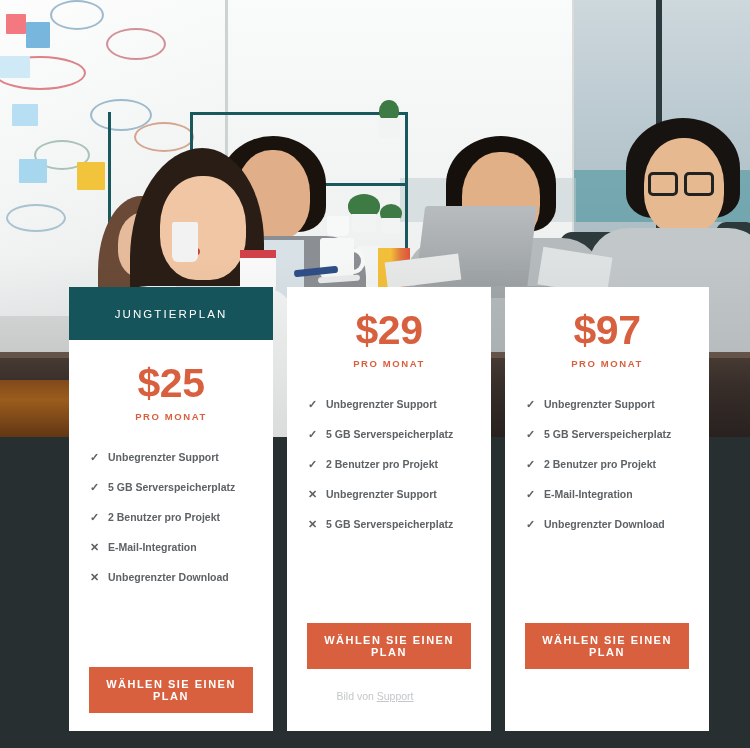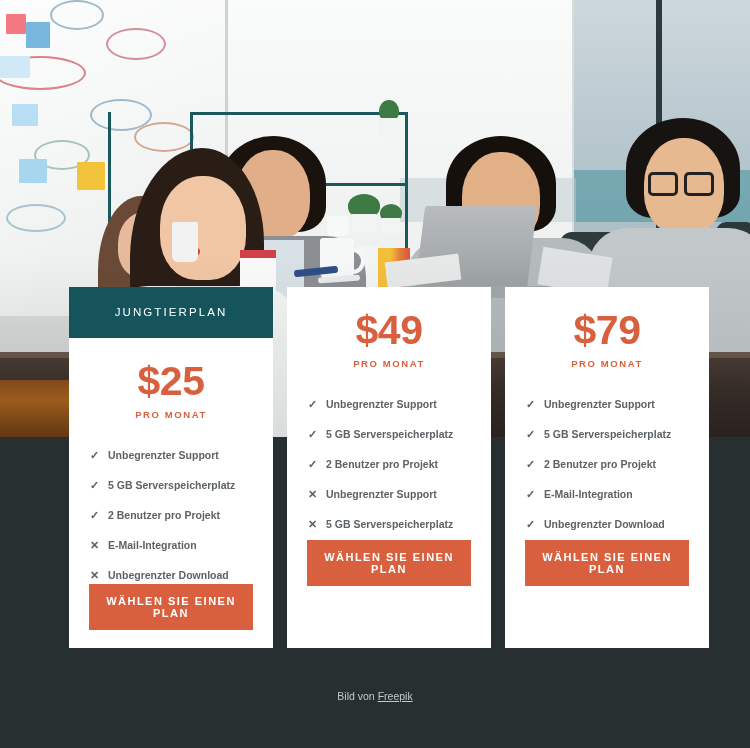--- a/index.html
+++ b/index.html
@@ -212,21 +212,21 @@
   .hero-shade {
     position: absolute; left: 0; top: 0; width: 750px; height: 437px;
     background: linear-gradient(180deg, rgba(0,0,0,0) 58%, rgba(0,0,0,.10) 100%);
     pointer-events: none;
   }
 
   
   .cards {
     position: absolute;
     left: 41px; top: 287px;
-    width: 668px; height: 361px;
+    width: 668px; height: 444px;
     display: flex;
     gap: 14px;
     padding-left: 28px;
   }
   .card {
     width: 213px;
     background: #ffffff;
     display: flex;
     flex-direction: column;
   }
@@ -455,21 +455,21 @@
           </li>
         </ul>
         <div class="cta-wrap">
           <button class="cta">WÄHLEN SIE EINEN PLAN</button>
         </div>
       </div>
     </div>
 
     <div class="card card-2">
       <div class="card-body">
-        <div class="price">$49</div>
+        <div class="price">$29</div>
         <div class="per">PRO MONAT</div>
         <ul class="features">
           <li class="feature">
             <span class="mark check">✓</span>
             <span>Unbegrenzter Support</span>
           </li>
           <li class="feature">
             <span class="mark check">✓</span>
             <span>5 GB Serverspeicherplatz</span>
           </li>
@@ -487,21 +487,21 @@
           </li>
         </ul>
         <div class="cta-wrap">
           <button class="cta">WÄHLEN SIE EINEN PLAN</button>
         </div>
       </div>
     </div>
 
     <div class="card card-3">
       <div class="card-body">
-        <div class="price">$79</div>
+        <div class="price">$97</div>
         <div class="per">PRO MONAT</div>
         <ul class="features">
           <li class="feature">
             <span class="mark check">✓</span>
             <span>Unbegrenzter Support</span>
           </li>
           <li class="feature">
             <span class="mark check">✓</span>
             <span>5 GB Serverspeicherplatz</span>
           </li>
@@ -520,16 +520,16 @@
         </ul>
         <div class="cta-wrap">
           <button class="cta">WÄHLEN SIE EINEN PLAN</button>
         </div>
       </div>
     </div>
 
   </div>
 
   <div class="footer">
-    <span>Bild von </span><a href="#">Freepik</a>
+    <span>Bild von </span><a href="#">Support</a>
   </div>
 
 </div>
 
 </body></html>

